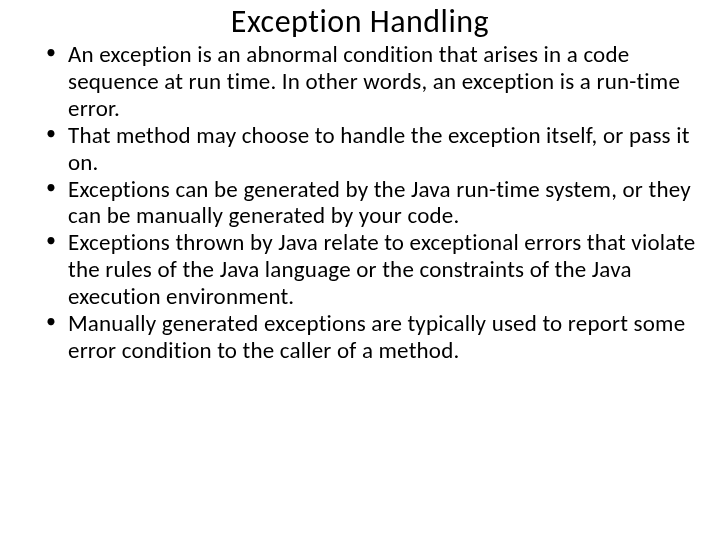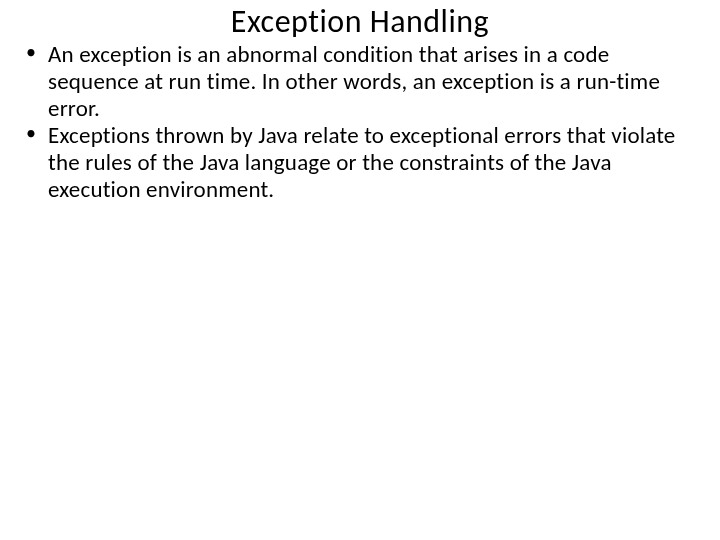--- a/index.html
+++ b/index.html
@@ -31,31 +31,35 @@
     .bullets {
       list-style: none;
       padding-left: 28px;
     }
     .bullets li {
       font-size: 23px;
       line-height: 1.17;
       margin-bottom: 0px;
       position: relative;
       letter-spacing: 0.2px;
+      margin-left: 20px;
     }
     .bullets li::before {
       content: "•";
       position: absolute;
       left: -22px;
       top: 0;
       font-size: 20px;
     }
   </style>
 </head>
 <body>
 
 <div class="slide">
   <h1 class="title">Exception Handling</h1>
   <ul class="bullets">
     <li>An exception is an abnormal condition that arises in a code sequence at run time. In other words, an exception is a run-time error.</li>
+    <li>That method may choose to handle the exception itself, or pass it on.</li>
+    <li>Exceptions can be generated by the Java run-time system, or they can be manually generated by your code.</li>
     <li>Exceptions thrown by Java relate to exceptional errors that violate the rules of the Java language or the constraints of the Java execution environment.</li>
+    <li>Manually generated exceptions are typically used to report some error condition to the caller of a method.</li>
   </ul>
 </div>
 
 </body></html>

